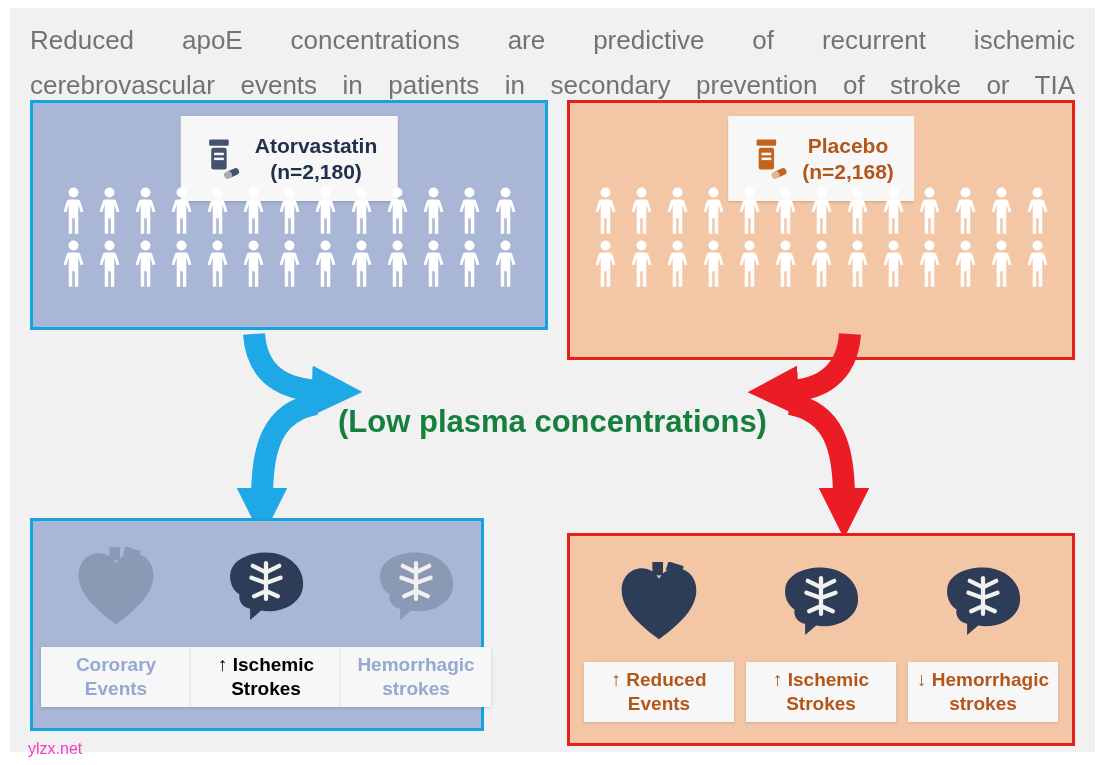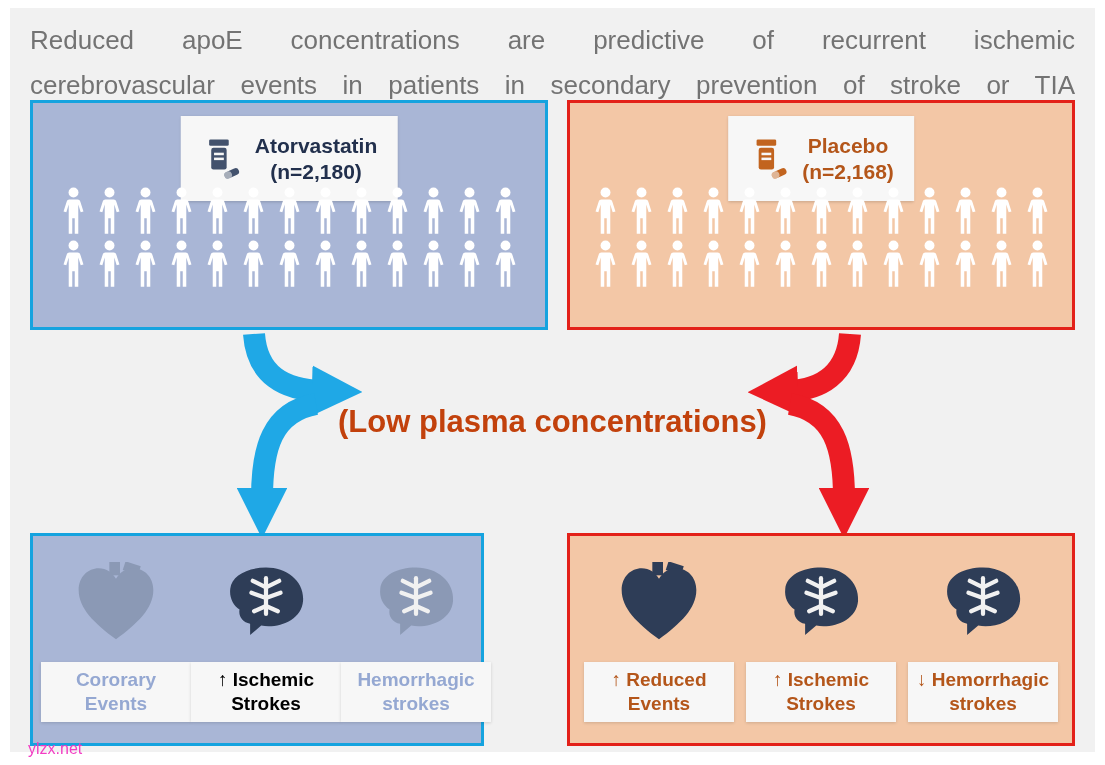--- a/index.html
+++ b/index.html
@@ -8,42 +8,42 @@
   .canvas { position:absolute; left:10px; top:8px; width:1085px; height:744px; background:#f1f1f1; }
 
   
   .title { position:absolute; left:30px; right:30px; top:24px; font-size:26px; font-weight:normal; color:#737373; line-height:1.28; }
   .title .jline { display:block; text-align:justify; text-align-last:justify; white-space:nowrap; }
   .title .jline2 { white-space:normal;margin-top:12px; }
 
   
   .box { position:absolute; border-style:solid; border-width:3px; }
   #box-atorvastatin { left:30px; top:100px; width:518px; height:230px; background:var(--blue_bg); border-color:var(--blue_border); }
-  #box-placebo      { left:567px; top:100px; width:508px; height:230px; background:var(--orange_bg); border-color:var(--red_border); }
+  #box-placebo      { left:567px; top:100px; width:508px; height:260px; background:var(--orange_bg); border-color:var(--red_border); }
 
   .drug-label { position:absolute; left:50%; transform:translateX(-50%); top:13px;
     background:#f7f7f7; display:flex; align-items:center; gap:12px; padding:17px 20px;
     box-shadow:0 1px 3px rgba(0,0,0,.18); }
   .bottle { width:42px; height:42px; flex:none; }
   #box-atorvastatin .bottle { color:#43526d; }
   #box-placebo .bottle { color:#c2641f; }
   .drug-text { font-weight:bold; font-size:21px; text-align:center; line-height:1.22; }
   #box-atorvastatin .drug-text { color:var(--navy_text); }
   #box-placebo .drug-text { color:var(--orange_text); }
 
   .people { position:absolute; left:10px; right:10px; top:84px; display:flex; flex-direction:column; gap:5px; color:#ffffff; }
   .people-row { display:flex; justify-content:center; gap:9px; }
   .person { width:27px; height:48px; }
 
   
   .center-title { position:absolute; left:0; right:0; top:356px; text-align:center; font-size:42px; font-weight:bold; color:#000; letter-spacing:0.5px; }
-  .center-sub   { position:absolute; left:0; right:0; top:404px; text-align:center; font-size:31px; font-weight:bold; color:#c2410c; }
-
-  
-  #box-outcome-left  { left:30px;  top:533px; width:454px; height:213px; background:var(--blue_bg); border-color:var(--blue_border); }
+  .center-sub   { position:absolute; left:0; right:0; top:404px; text-align:center; font-size:31px; font-weight:bold; color:#15803d; }
+
+  
+  #box-outcome-left  { left:30px;  top:518px; width:454px; height:213px; background:var(--blue_bg); border-color:var(--blue_border); }
   #box-outcome-right { left:567px; top:533px; width:508px; height:213px; background:var(--orange_bg); border-color:var(--red_border); }
   .outcomes { position:absolute; inset:0; display:flex; justify-content:space-around; align-items:flex-start; padding:26px 8px 0; }
   .outcome { display:flex; flex-direction:column; align-items:center; gap:20px; width:160px; }
   .oicon { width:90px; height:80px; }
   .outcome-label { background:#f7f7f7; width:150px; min-height:60px; display:flex; align-items:center; justify-content:center;
     text-align:center; font-weight:bold; font-size:19px; line-height:1.25; padding:5px 4px;
     box-shadow:0 1px 3px rgba(0,0,0,.15); }
   .c-muted { color:var(--muted_blue); }
   .c-black { color:#000000; }
   .c-orange { color:var(--orange_text); }

